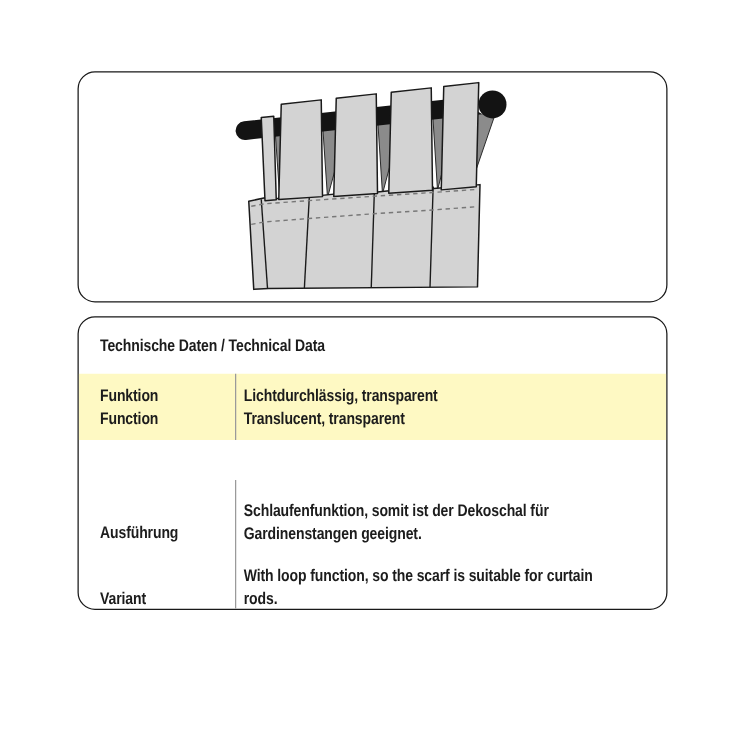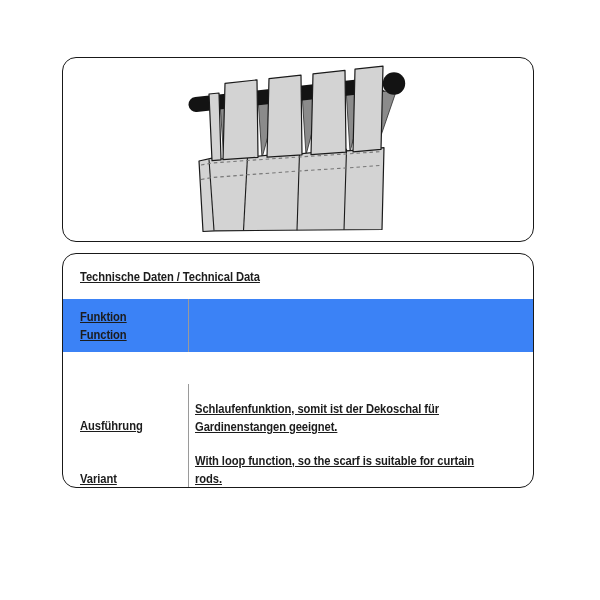--- a/index.html
+++ b/index.html
@@ -13,36 +13,35 @@
     overflow: hidden;
   }
   .panel {
     position: absolute;
     left: 62px;
     width: 470px;
     border: 1.7px solid #191919;
     border-radius: 14px;
     background: #ffffff;
     box-sizing: content-box;
-    text-decoration: underline;
   }
   #illustration-panel { top: 57px; height: 183px; }
   #table-panel { top: 253px; height: 233px; overflow: hidden; }
 
   #illustration-panel svg { display: block; width: 470px; height: 183px; }
 
   
   .t-header {
     height: 45px;
     display: flex;
     align-items: center;
     padding-left: 17px;
   }
   .t-row { display: flex; }
-  .t-row.gray { background: #3b82f6; height: 53px; }
+  .t-row.gray { background: #fef9c3; height: 53px; }
   .t-row.white { height: 135px; align-items: flex-end; }
   .t-label-cell {
     width: 126px;
     box-sizing: border-box;
     padding-left: 17px;
     border-right: 1px solid #9a9a9a;
     flex: none;
   }
   .t-value-cell {
     flex: 1;
@@ -116,20 +115,24 @@
 
     <div class="t-header">
       <span class="txt">Technische Daten / Technical Data</span>
     </div>
 
     <div class="t-row gray">
       <div class="t-label-cell">
         <span class="txt">Funktion</span>
         <span class="txt">Function</span>
       </div>
+      <div class="t-value-cell">
+        <span class="txt">Lichtdurchlässig, transparent</span>
+        <span class="txt">Translucent, transparent</span>
+      </div>
     </div>
 
     <div class="t-row white">
       <div class="t-label-cell">
         <span class="txt">Ausführung</span>
         <span class="txt label-gap">Variant</span>
       </div>
       <div class="t-value-cell">
         <span class="txt">Schlaufenfunktion, somit ist der Dekoschal für</span>
         <span class="txt">Gardinenstangen geeignet.</span>

